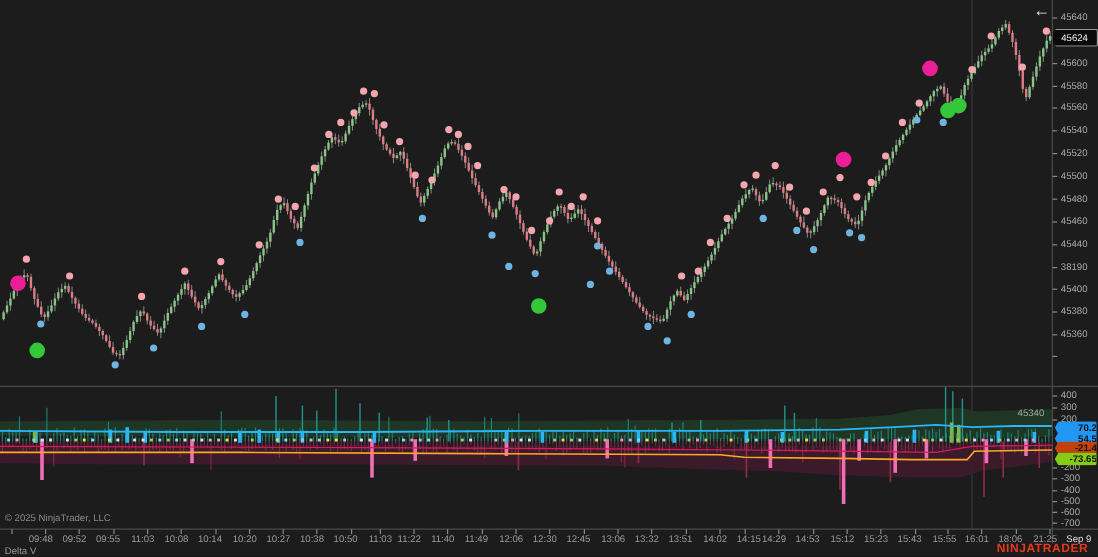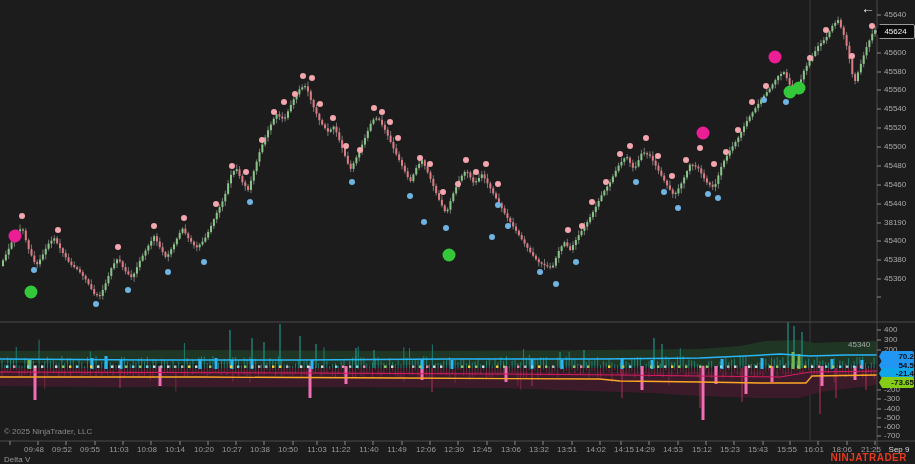--- a/index.html
+++ b/index.html
@@ -1581,21 +1581,21 @@
       <div class="axis-label" style="left: 884px; top: 386px;">-200</div>
       <div class="axis-label" style="left: 884px; top: 395px;">-300</div>
       <div class="axis-label" style="left: 884px; top: 405px;">-400</div>
       <div class="axis-label" style="left: 884px; top: 414px;">-500</div>
       <div class="axis-label" style="left: 884px; top: 423px;">-600</div>
       <div class="axis-label" style="left: 884px; top: 432px;">-700</div>
     </div>
   <div id="ind-axis-boxes">
       <div class="val-box" style="top: 351px; background: rgb(33, 150, 243); z-index: 10;">70.2</div>
       <div class="val-box" style="top: 360px; background: rgb(33, 150, 243); z-index: 11;">54.5</div>
-      <div class="val-box" style="top: 368px; background: #0ea5e9; z-index: 12;">-21.4</div>
+      <div class="val-box" style="top: 368px; background: #c2410c; z-index: 12;">-21.4</div>
       <div class="val-box" style="top: 377px; background: #84cc16; z-index: 13;">-73.65</div>
     </div>
 
   <div id="copyright">© 2025 NinjaTrader, LLC</div>
   <div id="time-axis-labels">
       <div class="time-label" style="left: 10px; top: 446px;">09:48</div>
       <div class="time-label" style="left: 38px; top: 446px;">09:52</div>
       <div class="time-label" style="left: 66px; top: 446px;">09:55</div>
       <div class="time-label" style="left: 95px; top: 446px;">11:03</div>
       <div class="time-label" style="left: 123px; top: 446px;">10:08</div>

